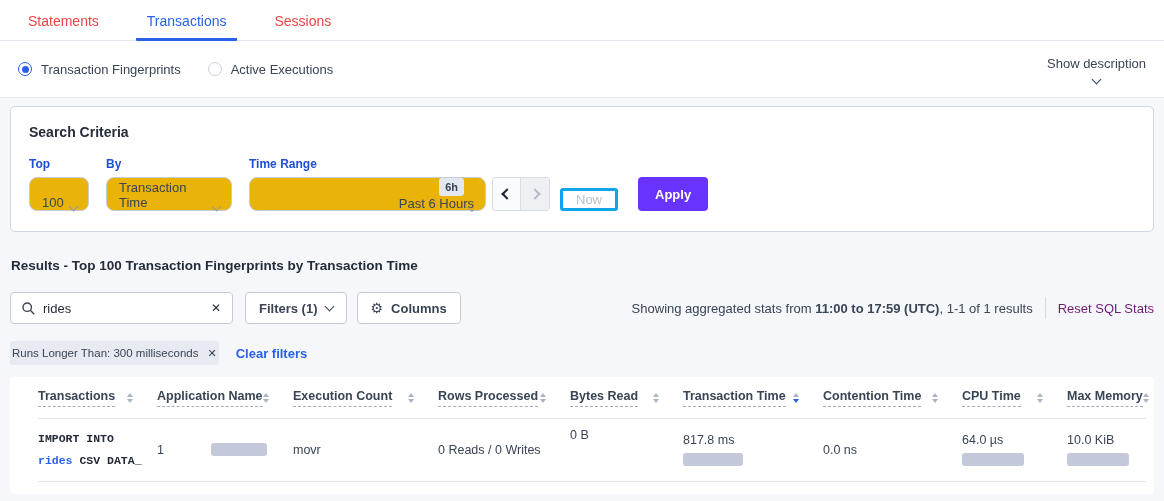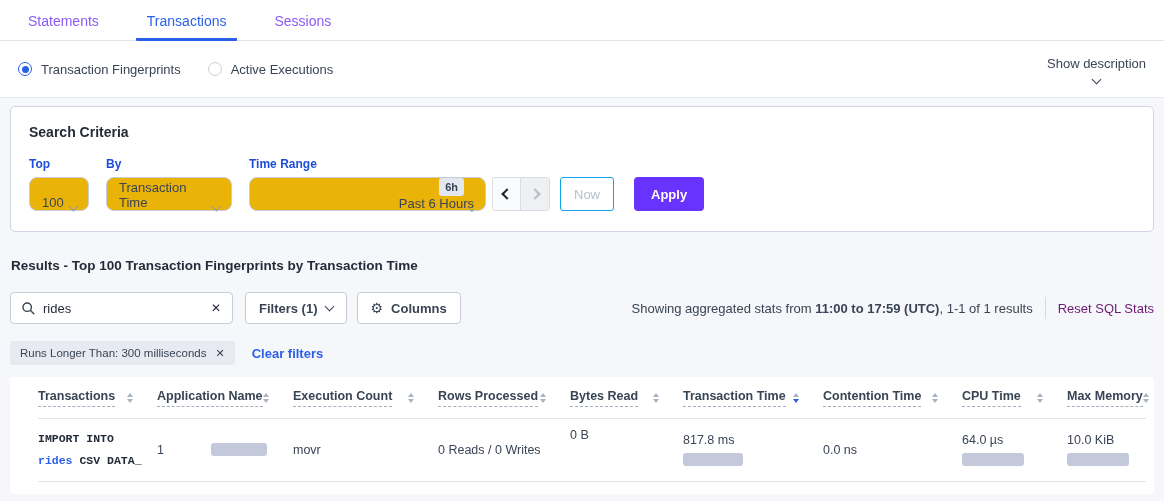--- a/index.html
+++ b/index.html
@@ -4,21 +4,21 @@
 <style>
   * { box-sizing: border-box; margin: 0; padding: 0; }
   html,body { width:1164px; height:501px; overflow:hidden; }
   body {
     font-family: "Liberation Sans", "DejaVu Sans", sans-serif;
     background:#f5f7fa; color:#394455; font-size:13px;
   }
   
   .tabbar { background:#fff; height:41px; display:flex; align-items:flex-end;
             padding-left:17px; border-bottom:1px solid #e2e6ec; }
-  .tab { font-size:14px; color:#8b5cf6; padding:0 11px 9px; border-bottom:3px solid transparent;
+  .tab { font-size:14px; color:#ef4444; padding:0 11px 9px; border-bottom:3px solid transparent;
          margin-bottom:-1px; cursor:pointer; }
   .tab + .tab { margin-left:26px; }
   .tab.active { color:#2a5fe8; border-bottom-color:#2a5fe8; border-radius:1px; }
   
   .radio-row { background:#fff; height:57px; display:flex; align-items:center;
                padding:0 18px; border-bottom:1px solid #e6eaf0; }
   .radio-opt { display:flex; align-items:center; margin-right:27px; cursor:pointer; }
   .radio-circle { width:14px; height:14px; border-radius:50%; margin-right:9px;
                   border:1px solid #c9cfd9; background:#fff; flex:0 0 auto; display:flex; }
   .radio-circle.selected { border:1.5px solid #2a5fe8; }
@@ -43,21 +43,21 @@
   .w-top { width:60px; } .w-by { width:126px; } .w-time { width:237px;flex-direction:column; }
   .field { margin-right:17px; }
   .badge { background:#e3e8f0; border-radius:3px; font-size:11px; font-weight:bold;
            padding:3px 6px; margin-right:10px; color:#394455; }
   .time-nav { display:flex; height:34px; border:1px solid #d8dce3; border-radius:3px;
               overflow:hidden; margin-right:10px; }
   .time-nav .nav-btn { width:28px; border:none; display:flex; align-items:center;
                        justify-content:center; cursor:pointer; }
   .nav-btn.prev { background:#fafbfc; border-right:1px solid #d8dce3; }
   .nav-btn.next { background:#eef0f4; }
-  .now-btn { height:34px; padding:0 13px; background:#fff; border:1px solid #0ea5e9;
+  .now-btn { height:23px; padding:0 13px; background:#fff; border:3px solid #0ea5e9;
              border-radius:3px; color:#b9c0cc; font-size:13px; margin-right:20px; font-family:inherit; }
   .apply-btn { height:34px; padding:0 17px; background:#6933ff; color:#fff; border:none;
                border-radius:4px; font-size:13px; font-weight:bold; cursor:pointer; font-family:inherit; }
   
   .results-heading { margin:26px 0 0 1px; font-size:13.5px; font-weight:bold; color:#242c3a; }
   .results-controls { display:flex; align-items:center; margin-top:19px; }
   .search-box { width:223px; height:32px; border:1px solid #c6ccd6; border-radius:4px;
                 background:#fff; display:flex; align-items:center; padding:0 11px; }
   .search-box input { border:none; outline:none; flex:1; font-size:13px; color:#242c3a;
                       margin-left:8px; font-family:inherit; min-width:0; }
@@ -65,21 +65,21 @@
   .btn { height:32px; border:1px solid #c6ccd6; border-radius:4px; background:#fff;
          display:flex; align-items:center; padding:0 13px; font-size:13px; font-weight:bold;
          color:#394455; cursor:pointer; gap:8px; font-family:inherit; }
   .btn-filters { margin-left:12px; } .btn-columns { margin-left:10px; }
   .gear { font-size:14px; font-weight:normal; }
   .stats { margin-left:auto; display:flex; align-items:center; font-size:13px; color:#394455; white-space:pre; }
   .vdiv { width:1px; height:22px; background:#d4d9e2; margin:0 12px; }
   .reset-link { color:#701a75; cursor:pointer; }
   .filter-row { display:flex; align-items:center; margin-top:17px; }
   .filter-pill { background:#e7eaf1; border-radius:3px; height:24px; display:flex;
-                 align-items:center; padding:0 10px; font-size:11.5px; color:#394455; }
+                 align-items:center; padding:0 2px; font-size:11.5px; color:#394455; }
   .pill-x { margin-left:9px; font-size:11px; font-weight:bold; cursor:pointer; }
   .clear-filters { color:#2a5fe8; font-weight:bold; font-size:13px; margin-left:17px; cursor:pointer; }
   
   .table-card { background:#fff; border-radius:3px; margin-top:12px; padding:0 8px 12px 28px; }
   .tgrid { display:grid; grid-template-columns:119px 136px 145px 132px 113px 140px 139px 105px 80px; }
   .thead { height:42px; align-items:center; border-bottom:1px solid #e0e5ec; }
   .th { display:flex; align-items:center; font-size:12.5px; font-weight:bold;
         color:#394455; white-space:nowrap; cursor:pointer; }
   .th-label { border-bottom:1px dashed #a3adbe; padding-bottom:3px; }
   .sort-icon { margin-left:auto; margin-right:24px; display:flex; flex-direction:column; gap:2px; }

